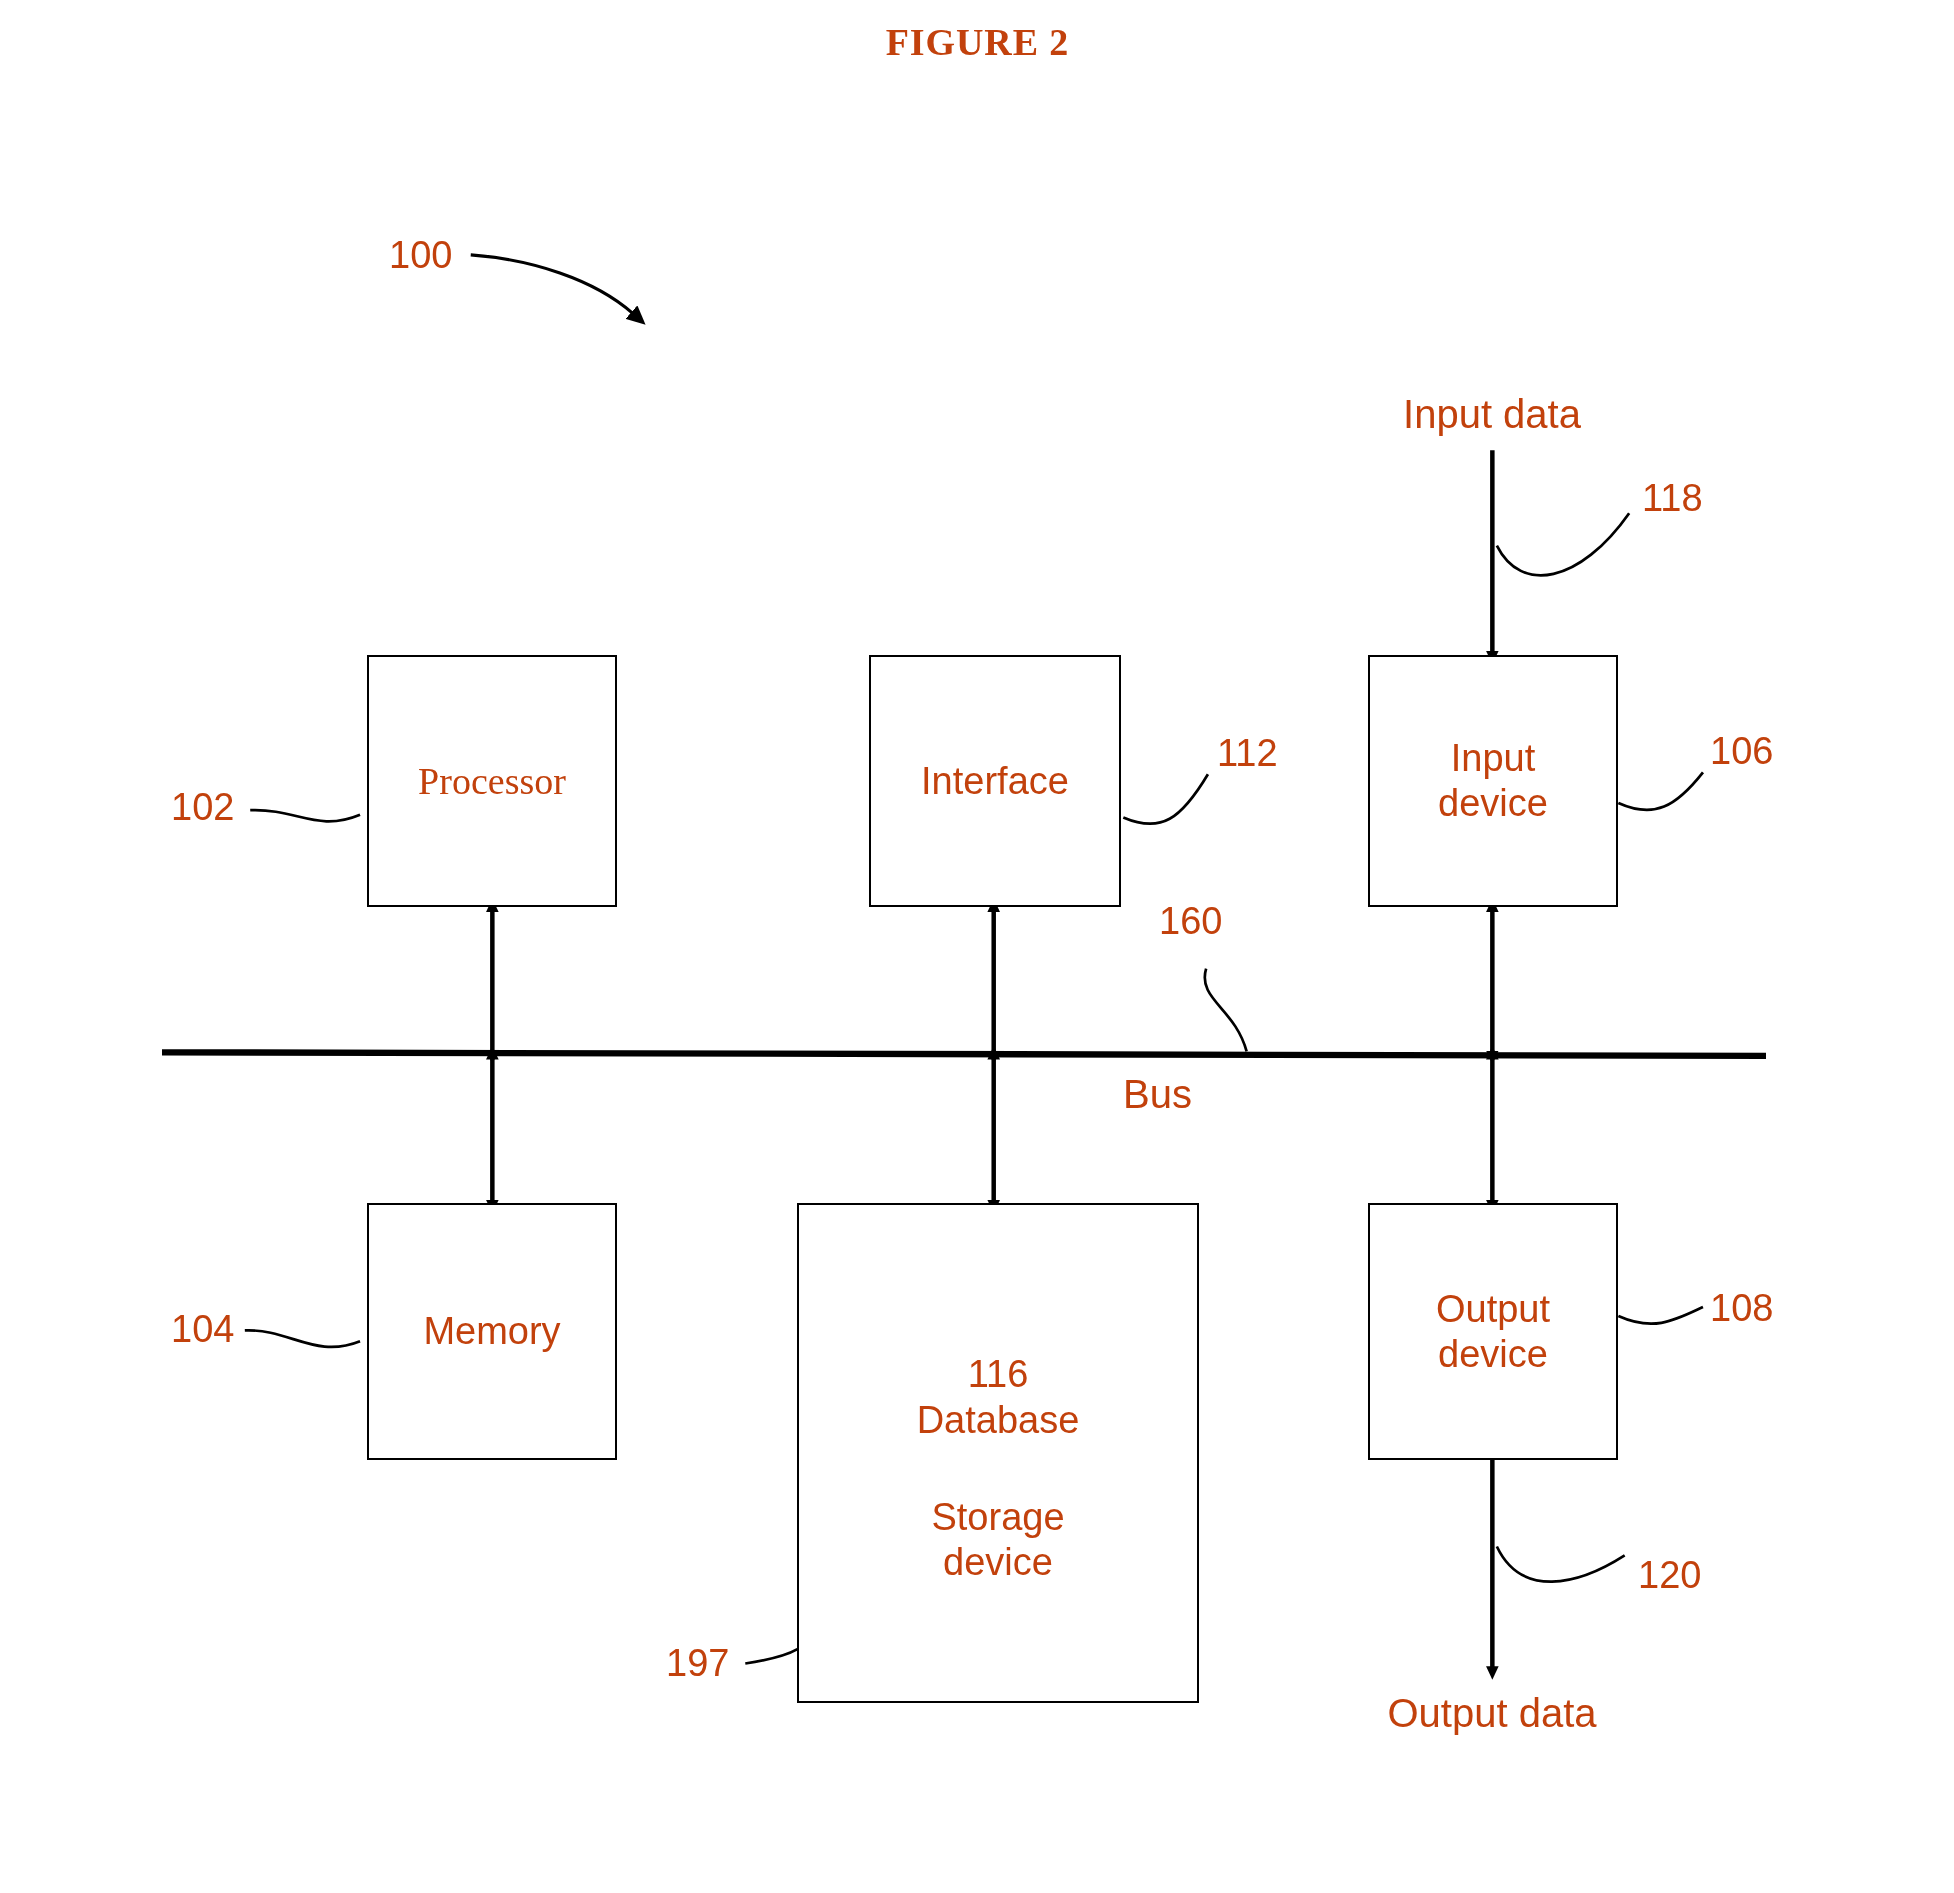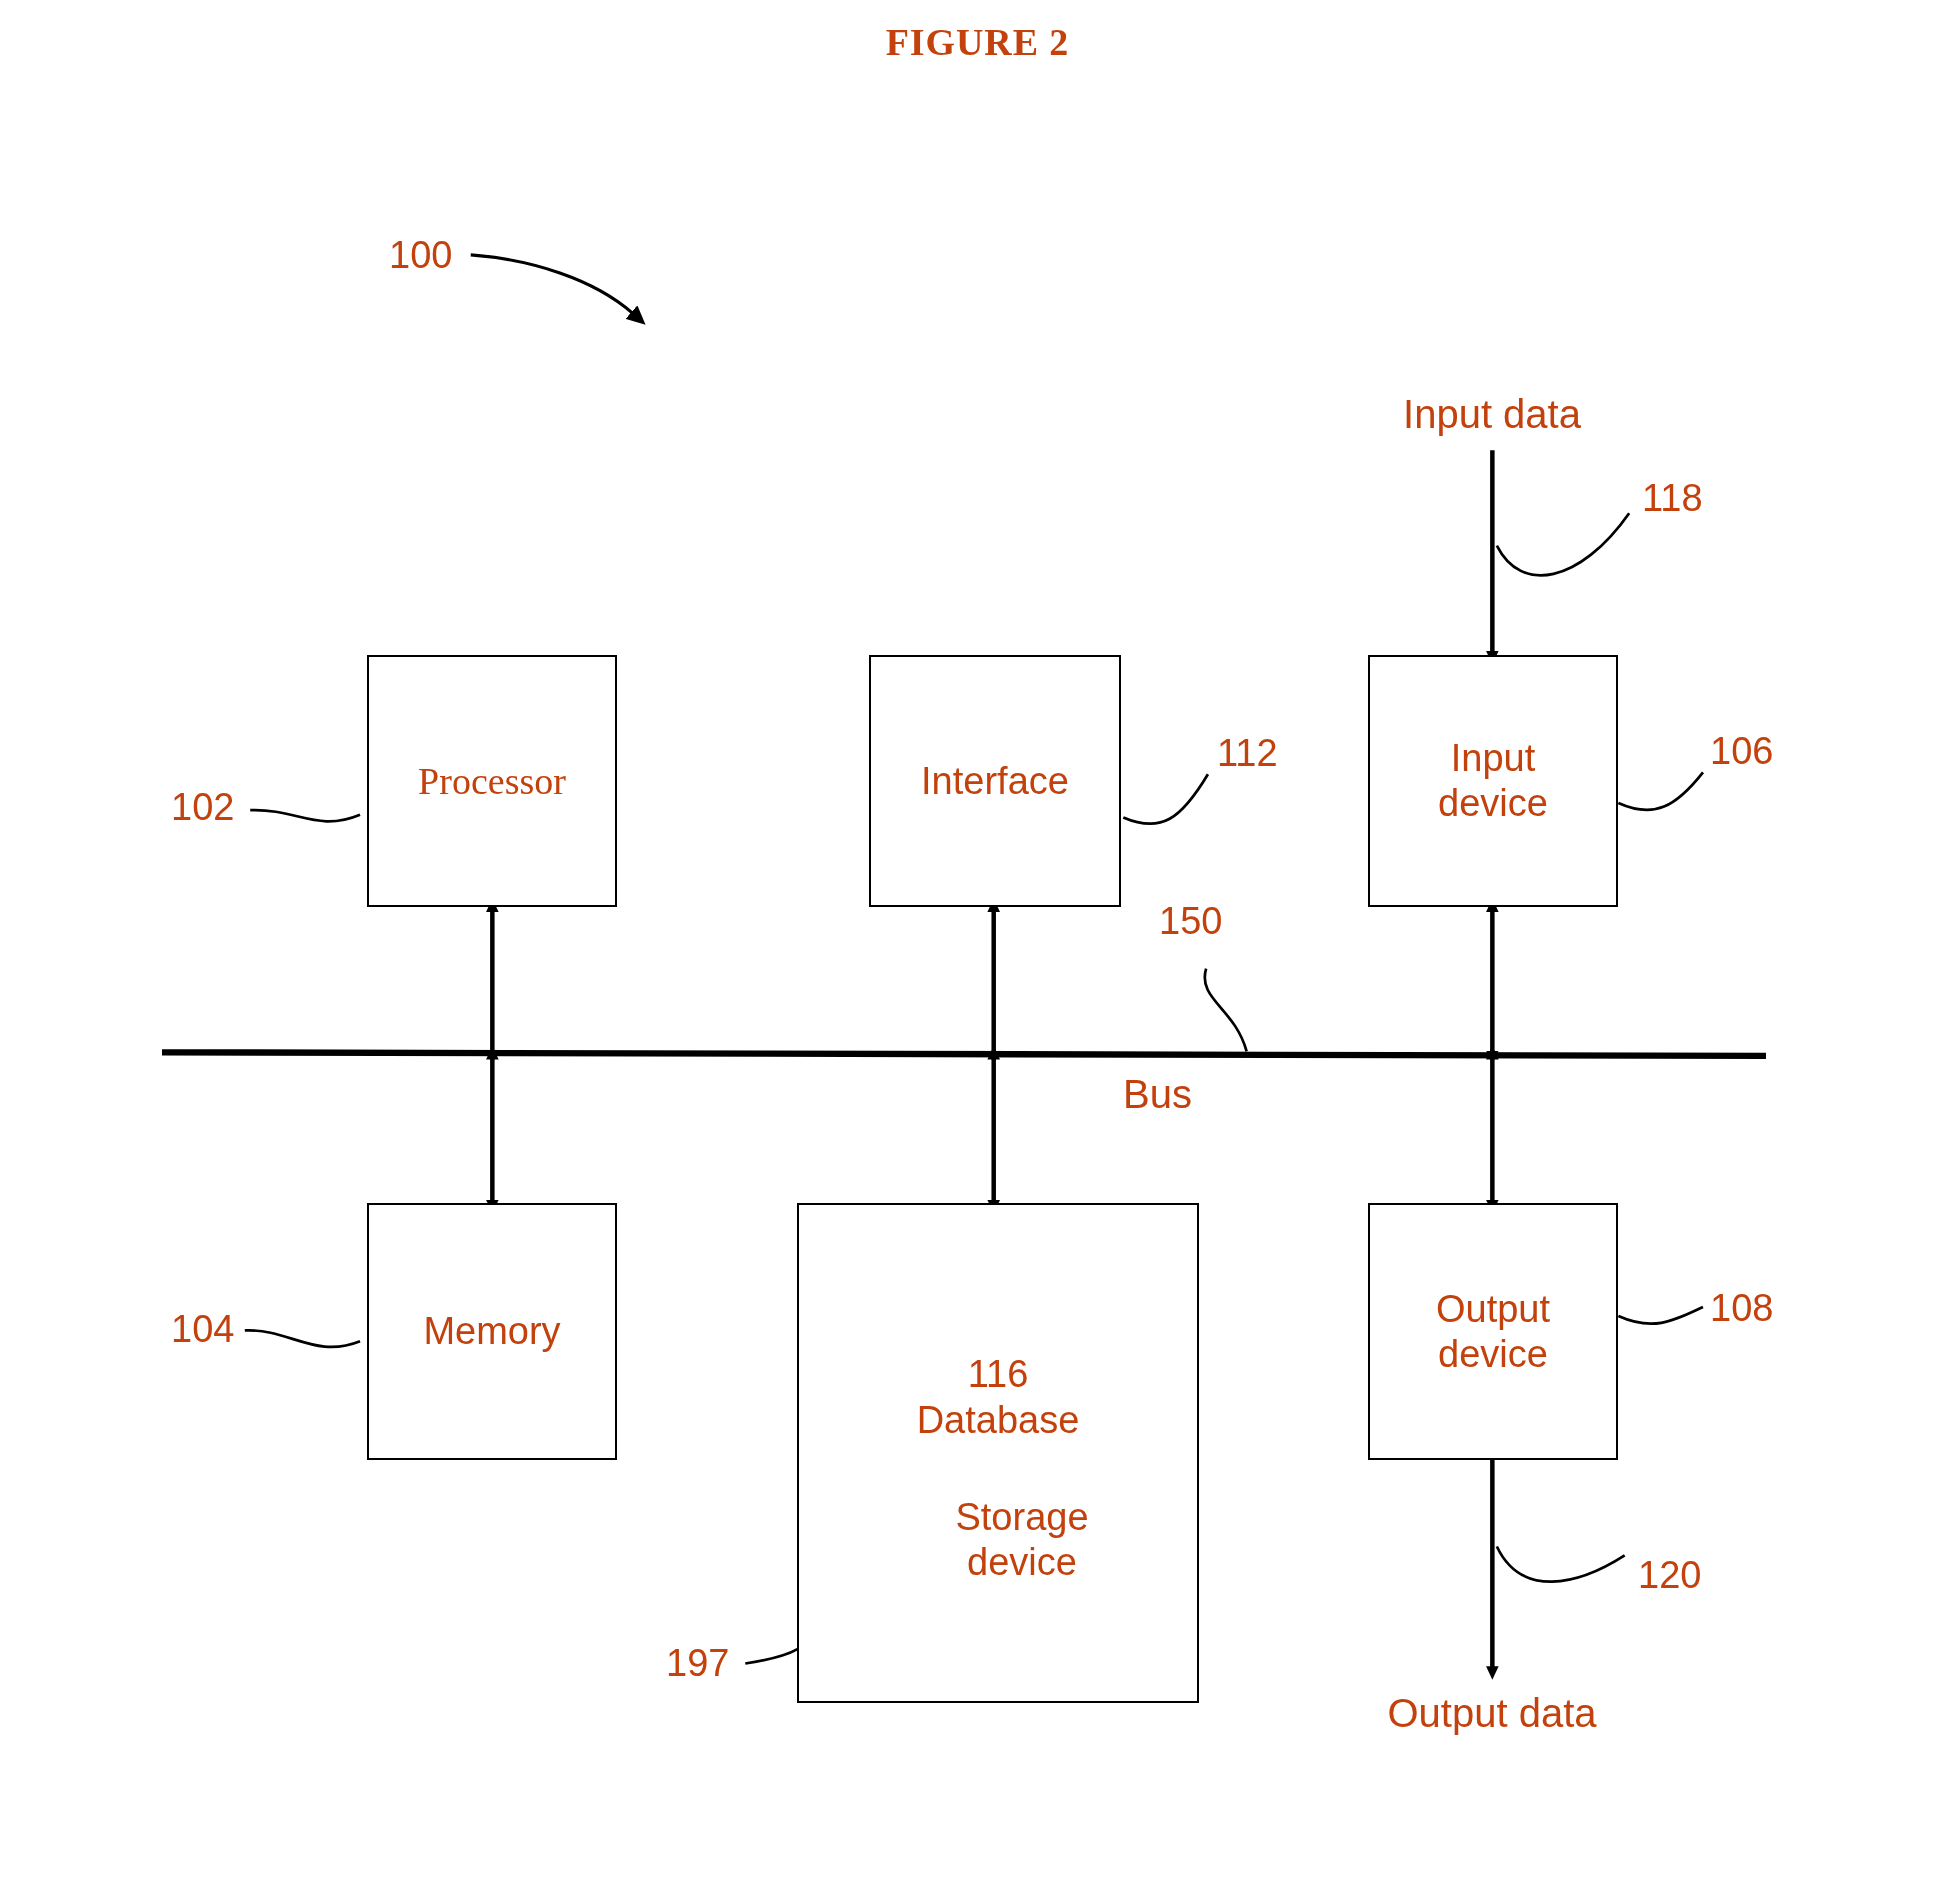--- a/index.html
+++ b/index.html
@@ -75,21 +75,20 @@
     line-height: 1.2;
     white-space: pre-line;
   }
   .storage-caption {
     position: absolute;
     width: 100%;
     text-align: center;
     font-size: 38px;
     line-height: 1.18;
     white-space: pre-line;
-    padding-left: 24px;
   }
 </style>
 </head>
 <body>
 
 <div id="page">
 
   <div id="figure-title">FIGURE 2</div>
 
   <svg class="svg-layer" viewBox="0 0 2172 2104">
@@ -159,21 +158,21 @@
   </div>
   <div class="ref-num" style="left:1217px; top:734px;">112</div>
 
   <div class="node-box" style="left:1368px; top:655px; width:250px; height:252px;">
     <span class="node-label">Input
 device</span>
   </div>
   <div class="ref-num" style="left:1710px; top:732px;">106</div>
 
   <div class="plain-text" style="left:1123px; top:1071px; width:135px; text-align:left;">Bus</div>
-  <div class="ref-num" style="left:1159px; top:902px;">150</div>
+  <div class="ref-num" style="left:1159px; top:902px;">160</div>
 
   <div class="node-box" style="left:367px; top:1203px; width:250px; height:257px;">
     <span class="node-label">Memory</span>
   </div>
   <div class="ref-num" style="left:171px; top:1310px;">104</div>
 
   <div class="storage-box" style="left:797px; top:1203px; width:402px; height:500px;">
     <div class="db-label" style="top:147px;">116
 Database</div>
     <div class="storage-caption" style="top:290px;">Storage

